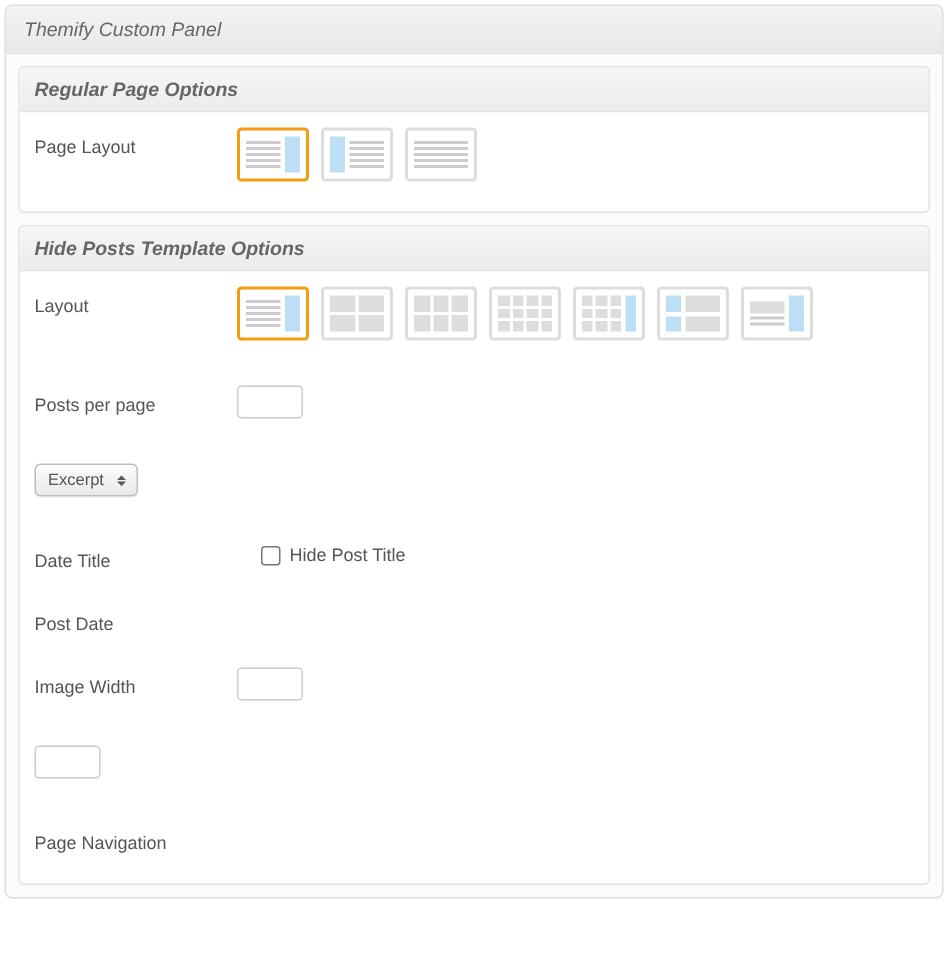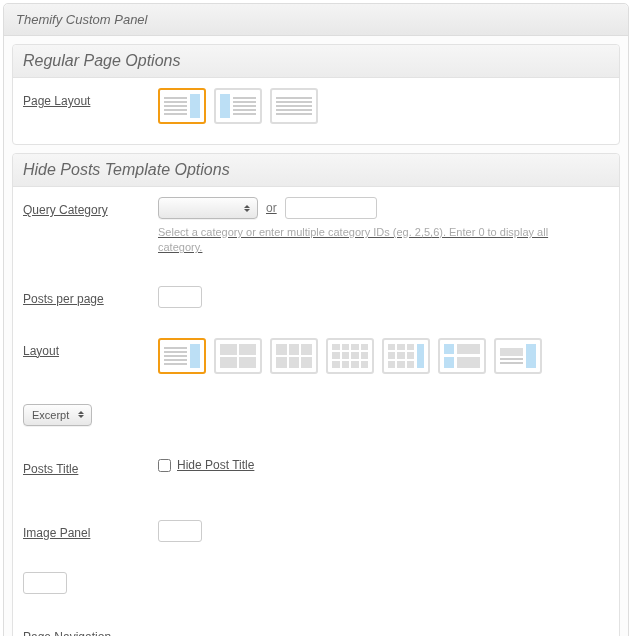--- a/index.html
+++ b/index.html
@@ -30,30 +30,29 @@
     border: 1px solid #e2e2e2;
     border-radius: 4px;
     margin: 8px;
     background: #fff;
   }
   .section-header {
     background: linear-gradient(#f6f6f6, #ececec);
     border-bottom: 1px solid #e2e2e2;
     border-radius: 4px 4px 0 0;
     padding: 7px 10px;
-    font-weight: normal;
+    font-weight: bold;
     font-style: italic;
     color: #666;
-    font-size: 16px;
+    font-size: 13px;
   }
   .row {
     display: flex;
     padding: 10px 10px 20px 10px;
     align-items: flex-start;
-    text-decoration: underline;
   }
   .row.tight { padding-bottom: 12px; }
   .label-col {
     width: 135px;
     flex-shrink: 0;
     color: #555;
     padding-top: 6px;
   }
   .field-col { flex: 1; }
   .layout-picker { display: flex; gap: 8px; }
@@ -95,21 +94,21 @@
   .text-input {
     border:1px solid #ccc; border-radius:3px; height:22px; padding:2px 6px;
     font-size:12px; background:#fff;
   }
   .text-input.small { width:44px; }
   .text-input.med { width:92px; }
   .select-wrap.wide { min-width: 88px; }
   .select-wrap.wide .val { min-width: 68px; display:inline-block;}
   .or-text { margin: 0 8px; color:#777; }
   .hint { color:#aaa; font-size:11px; margin-top:6px; line-height:1.4; max-width:420px;}
-  .check-row { display:flex; align-items:flex-end; gap:6px; padding-top:2px;}
+  .check-row { display:flex; align-items:flex-end; gap:6px; padding-top:2px;margin-left:16px;}
   input[type=checkbox] { width:13px; height:13px; }
   .sidebar-right .sidebar-block { order:2; }
 </style>
 </head>
 <body>
 
 <div class="panel">
   <div class="panel-header">Themify Custom Panel</div>
 
   <div class="section">
@@ -154,41 +153,20 @@
               </div>
           </div>
         </div>
       </div>
     </div>
   </div>
 
   <div class="section">
     <div class="section-header">Hide Posts Template Options</div>
 
-    <div class="row">
-      <div class="label-col">Query Category</div>
-      <div class="field-col">
-        <div style="display:flex;align-items:center;">
-          <div class="select-wrap wide">
-            <span class="val"></span>
-            <span class="caret"></span>
-          </div>
-          <span class="or-text">or</span>
-          <input type="text" class="text-input med" value="" style="">
-        </div>
-        <div class="hint">Select a category or enter multiple category IDs (eg. 2,5,6). Enter 0 to display all category.</div>
-      </div>
-    </div>
-
-    <div class="row">
-      <div class="label-col">Posts per page</div>
-      <div class="field-col">
-        <input type="text" class="text-input small" value="" style="">
-      </div>
-    </div>
 
     <div class="row">
       <div class="label-col">Layout</div>
       <div class="field-col">
         <div class="layout-picker">
           <div class="layout-opt selected sidebar-right">
             <div class="inner">
                 <div class="lines">
                   <span></span>
                   <span></span>
@@ -261,45 +239,53 @@
             <div class="inner">
                 <div class="lines">
                   <span style="height:8px;background:#ddd;"></span>
                   <span></span>
                   <span></span>
                 </div>
                 <div class="sidebar-block"></div>
               </div>
           </div>
         </div>
+      </div>
+    </div>
+
+    <div class="row">
+      <div class="label-col">Posts per page</div>
+      <div class="field-col">
+        <input type="text" class="text-input small" value="" style="">
       </div>
     </div>
 
     <div class="row">
       <div class="field-col">
         <div class="select-wrap">
           <span>Excerpt</span>
           <span class="caret"></span>
         </div>
       </div>
     </div>
 
     <div class="row tight">
-      <div class="label-col">Posts Title</div>
+      <div class="label-col">Date Title</div>
       <div class="field-col check-row">
         <input type="checkbox" style="">
         <span>Hide Post Title</span>
       </div>
     </div>
 
     <div class="row tight">
-    </div>
-
-    <div class="row">
-      <div class="label-col">Image Panel</div>
+      <div class="label-col">Post Date</div>
+    </div>
+
+    <div class="row">
+      <div class="label-col">Image Width</div>
       <div class="field-col">
         <input type="text" class="text-input small" value="" style="">
       </div>
     </div>
 
     <div class="row">
       <div class="field-col">
         <input type="text" class="text-input small" value="" style="">
       </div>
     </div>

